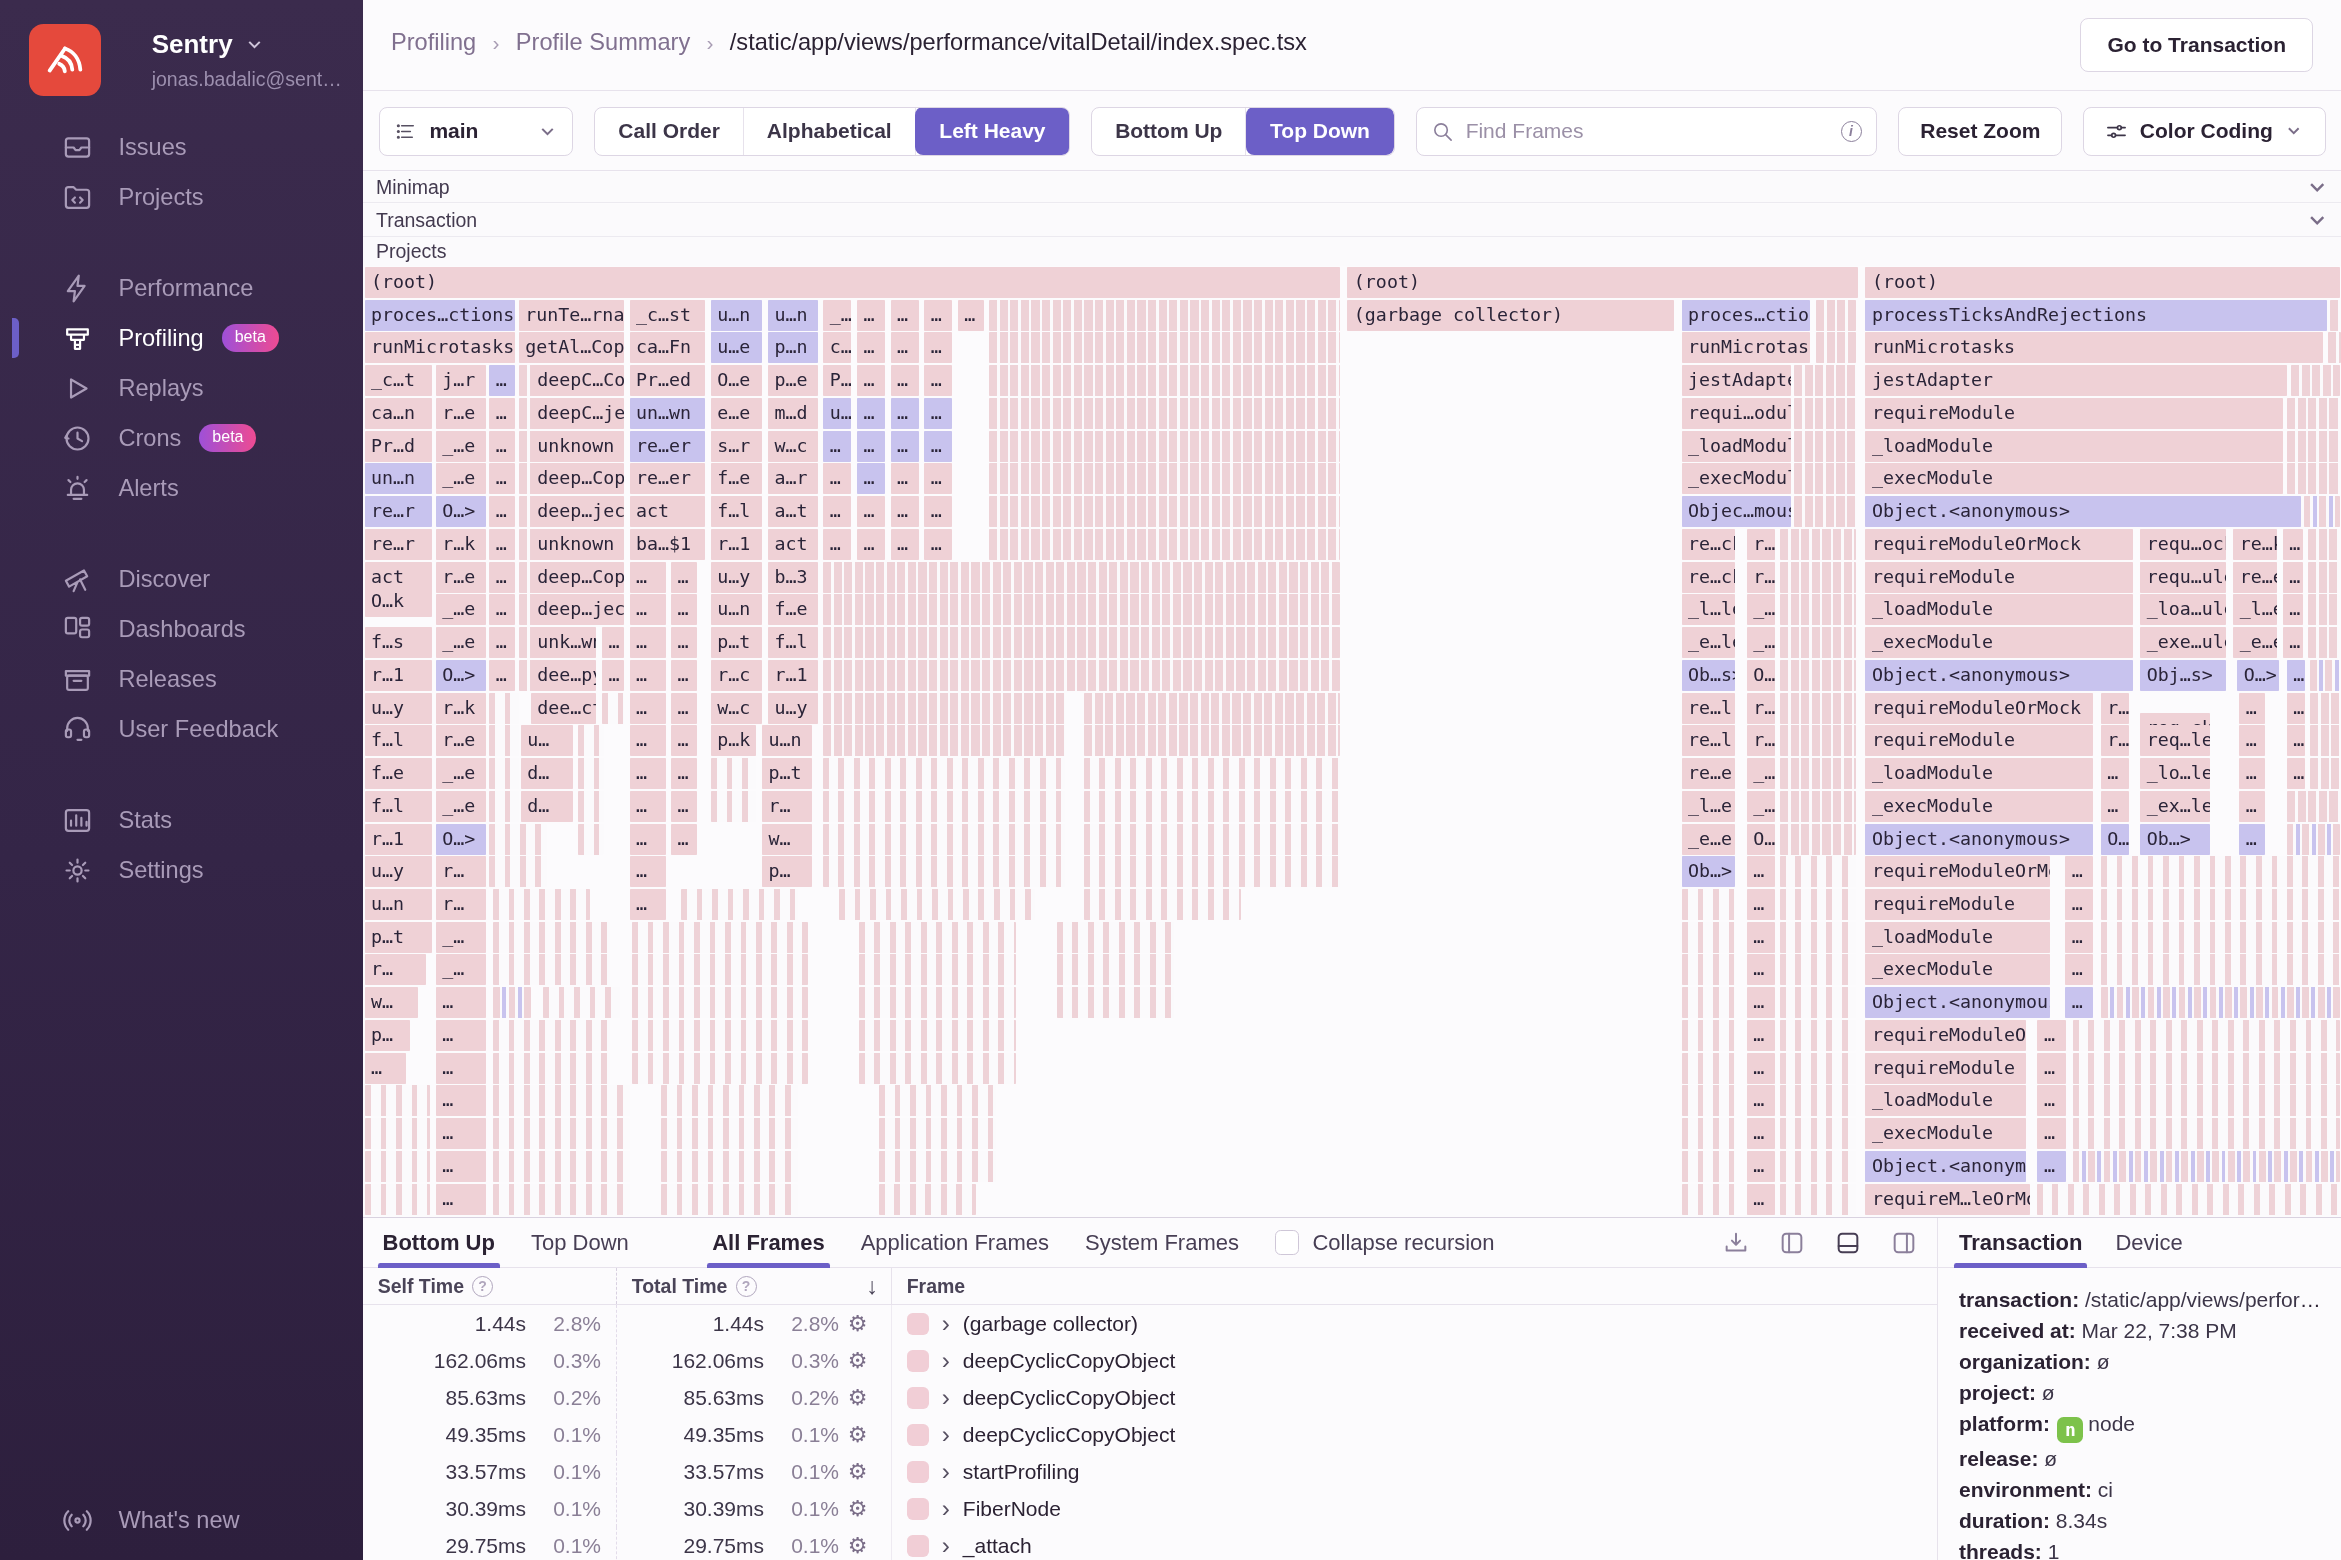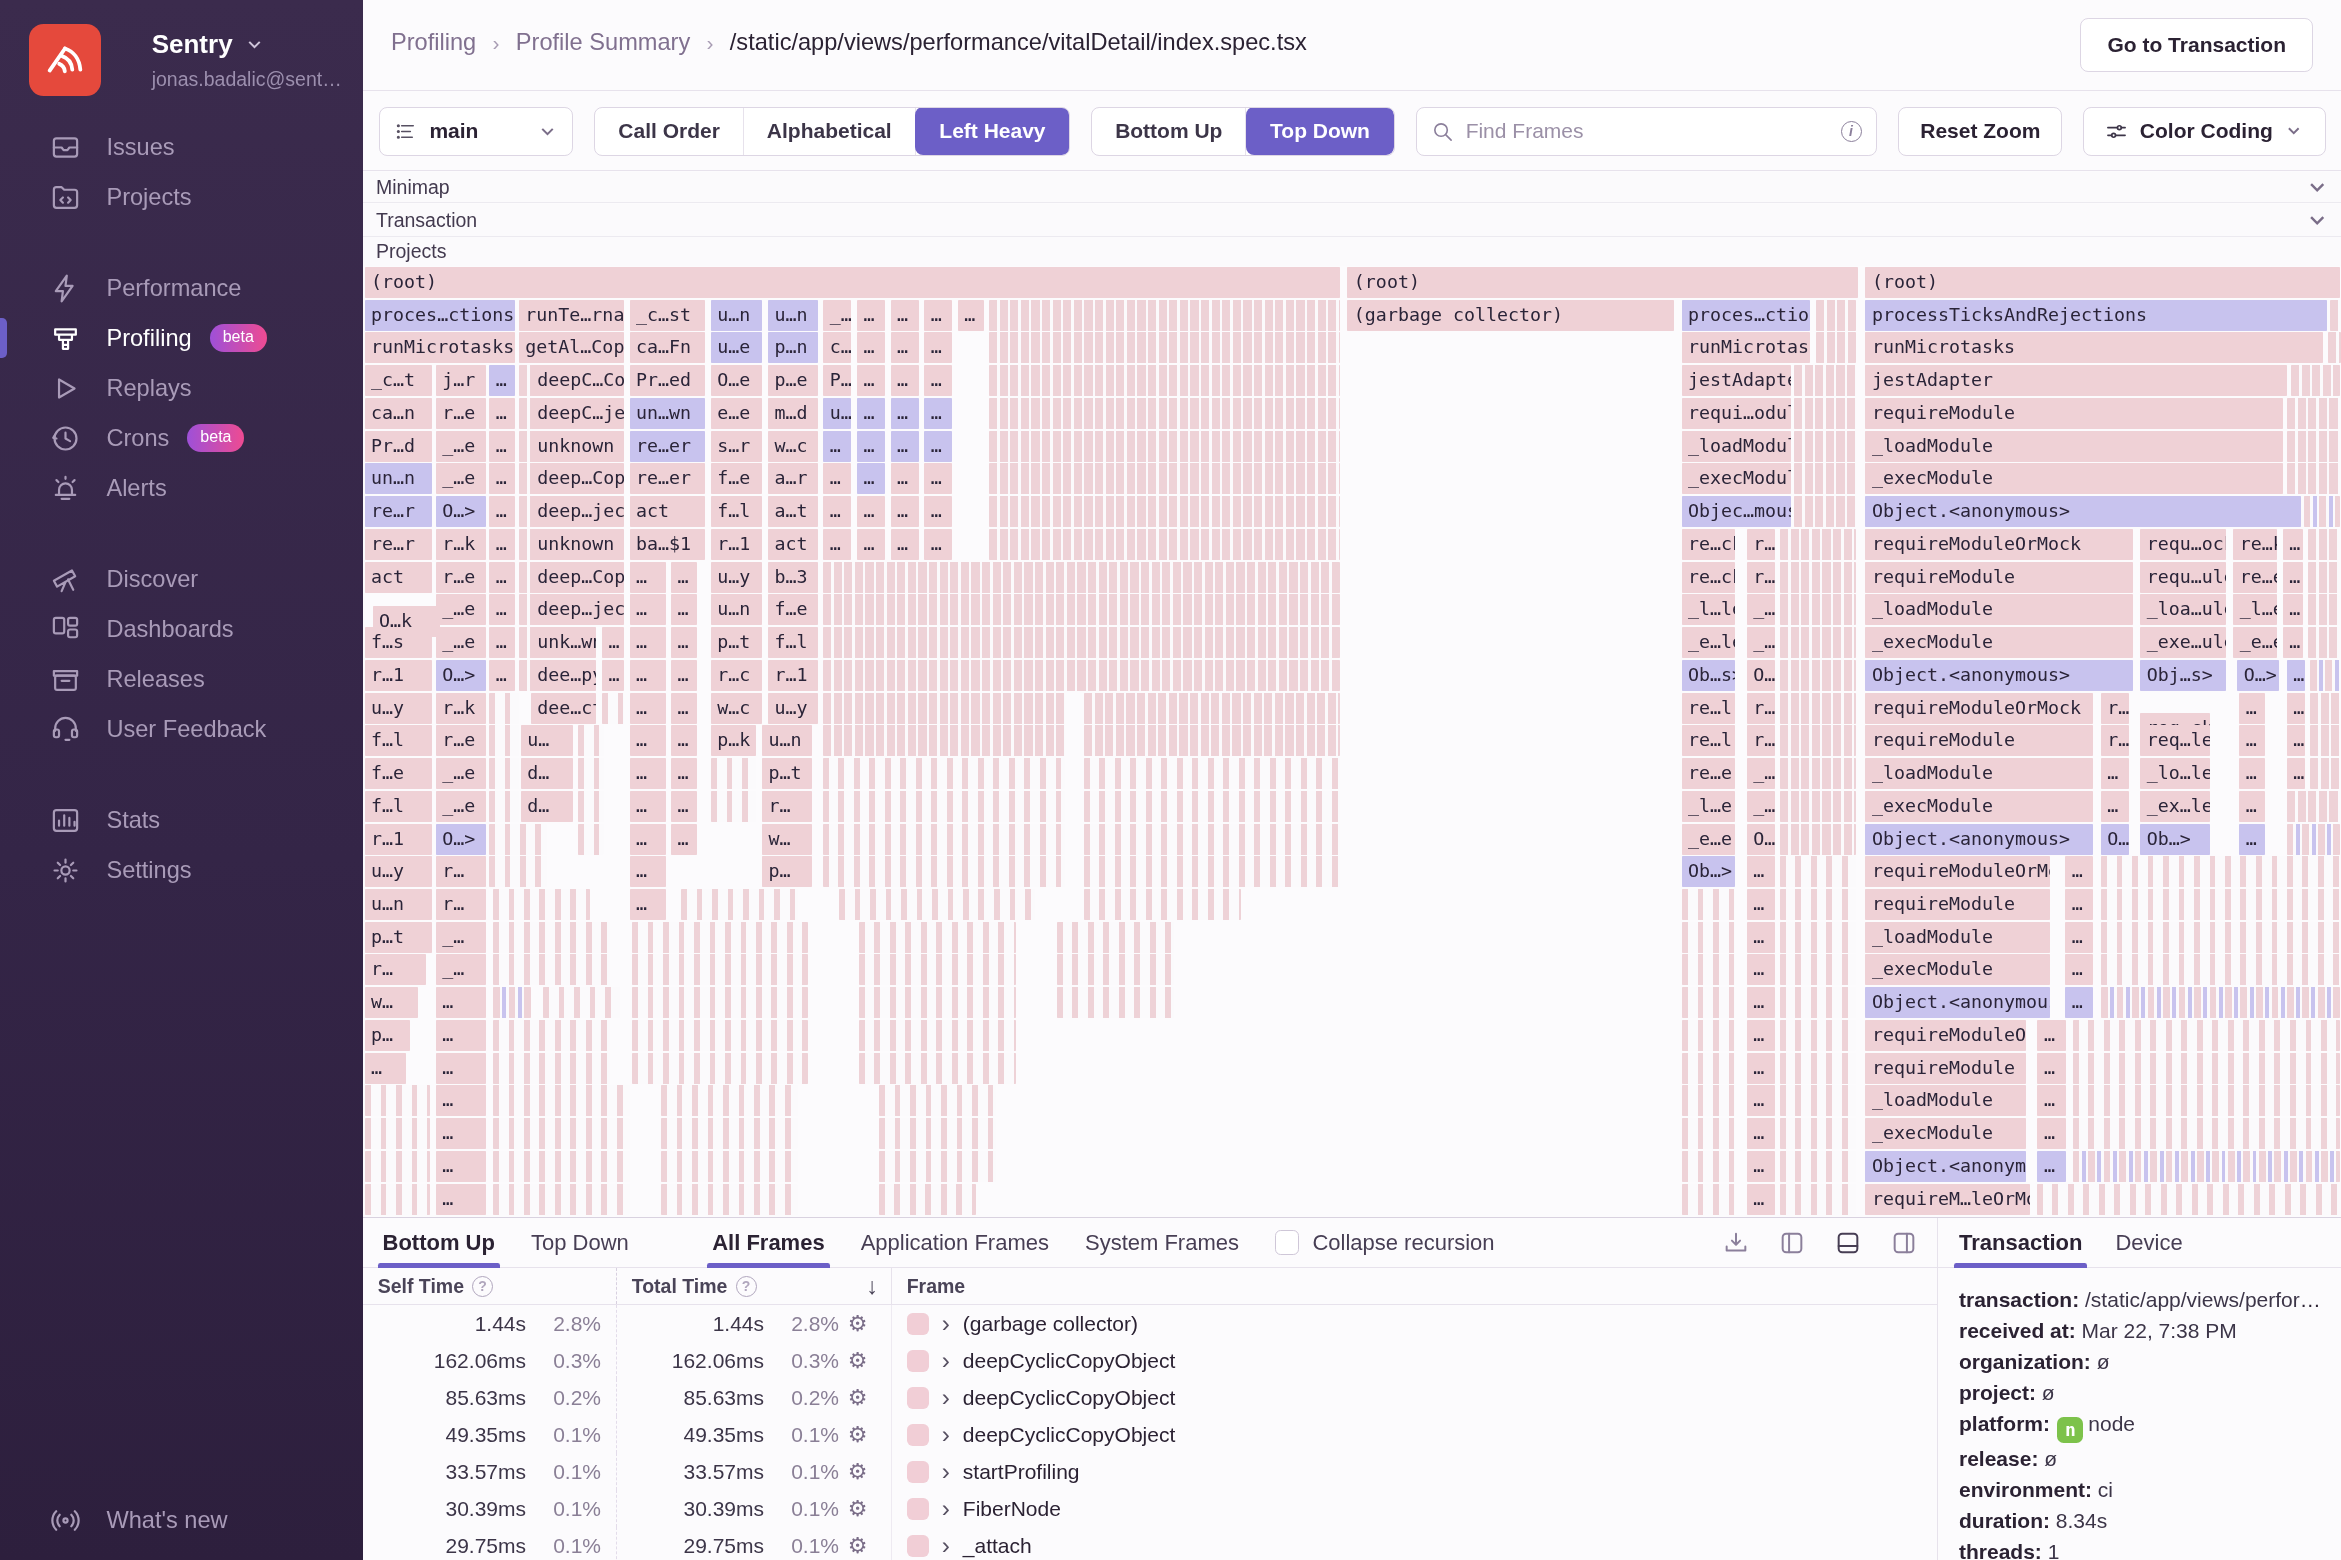--- a/index.html
+++ b/index.html
@@ -7,21 +7,21 @@
 
   
   .sidebar { position:absolute; left:0; top:0; width:363px; height:1560px;
     background:linear-gradient(180deg,#3b2b4d 0%,#342547 55%,#2d1f3d 100%); }
   .brand { position:absolute; left:29px; top:24.4px; display:flex;gap:36px; }
   .logo { width:72px; height:72px; background:#e5493c; border-radius:14.7px; display:flex; align-items:center; justify-content:center; }
   .brand-txt { margin-left:14.7px; padding-top:4.9px; }
   .brand-name { color:#fff; font-size:26px; font-weight:bold; display:flex; align-items:center; gap:11.4px; }
   .brand-email { color:#9c8fae; font-size:19.5px; margin-top:8.1px; white-space:nowrap; }
   .nav { position:absolute; left:0; top:122px; right:0; }
-  .nav-item { position:relative; height:50px; display:flex; align-items:center; padding-left:49px; color:#a99bb8; font-size:23.6px; cursor:pointer; }
+  .nav-item { position:relative; height:50px; display:flex; align-items:center; padding-left:49px; color:#a99bb8; font-size:23.6px; cursor:pointer;margin-left:12px; }
   .nav-item .ico { width:33px; height:33px; margin-right:24.4px; display:flex; align-items:center; justify-content:center; }
   .nav-item.gap { margin-top:41px; }
   .nav-item.active { color:#ffffff; }
   .nav-item.active::before { content:""; position:absolute; left:0; top:4.9px; width:7.3px; height:40px; background:#6c5fc7; border-radius:0 4.9px 4.9px 0; }
   .badge { margin-left:18px; padding:4.1px 13px 5.7px; border-radius:18px; font-size:16px; color:#fff;
     background:linear-gradient(90deg,#9e50d8,#ee4b92); }
   .nav-footer { position:absolute; left:0; bottom:14.7px; right:0; }
   svg.ln { stroke:#a99bb8; fill:none; stroke-width:1.7; stroke-linecap:round; stroke-linejoin:round; }
   .nav-item.active svg.ln { stroke:#ffffff; }
 
@@ -484,21 +484,21 @@
       <div class="frame f-p" style="top: 295px; left: 20.4%; width: calc(2.6% - 1.6px);">b…3</div>
       <div class="frame f-s" style="top: 295px; left: 23.2%; width: calc(26.2% - 1.6px);"></div>
       <div class="frame f-p" style="top: 295px; left: 66.6%; width: calc(2.8% - 1.6px);">re…ck</div>
       <div class="frame f-p" style="top: 295px; left: 69.9%; width: calc(1.5% - 1.6px);">r…</div>
       <div class="frame f-s" style="top: 295px; left: 71.6%; width: calc(3.9% - 1.6px);"></div>
       <div class="frame f-p" style="top: 295px; left: 75.9%; width: calc(13.6% - 1.6px);">requireModule</div>
       <div class="frame f-p" style="top: 295px; left: 89.8%; width: calc(4.4% - 1.6px);">requ…ule</div>
       <div class="frame f-p" style="top: 295px; left: 94.5%; width: calc(2.3% - 1.6px);">re…e</div>
       <div class="frame f-p" style="top: 295px; left: 97%; width: calc(1.1% - 1.6px);">…</div>
       <div class="frame f-s" style="top: 295px; left: 98.3%; width: calc(1.7% - 1.6px);"></div>
-      <div class="frame f-p" style="top: 339px; left: 0%; width: calc(3.5% - 1.6px); margin-left: 8px;">O…k</div>
+      <div class="frame f-p" style="top: 319px; left: 0%; width: calc(3.5% - 1.6px);">O…k</div>
       <div class="frame f-p" style="top: 327px; left: 3.6%; width: calc(2.6% - 1.6px);">_…e</div>
       <div class="frame f-p" style="top: 327px; left: 6.3%; width: calc(1.4% - 1.6px);">…</div>
       <div class="frame f-s" style="top: 327px; left: 7.8%; width: calc(0.5% - 1.6px);"></div>
       <div class="frame f-p" style="top: 327px; left: 8.4%; width: calc(4.8% - 1.6px);">deep…ject</div>
       <div class="frame f-p" style="top: 327px; left: 13.4%; width: calc(1.9% - 1.6px);">…</div>
       <div class="frame f-p" style="top: 327px; left: 15.5%; width: calc(1.4% - 1.6px);">…</div>
       <div class="frame f-p" style="top: 327px; left: 17.5%; width: calc(2.7% - 1.6px);">u…n</div>
       <div class="frame f-p" style="top: 327px; left: 20.4%; width: calc(2.6% - 1.6px);">f…e</div>
       <div class="frame f-s" style="top: 327px; left: 23.2%; width: calc(26.2% - 1.6px);"></div>
       <div class="frame f-p" style="top: 327px; left: 66.6%; width: calc(2.8% - 1.6px);">_l…le</div>

